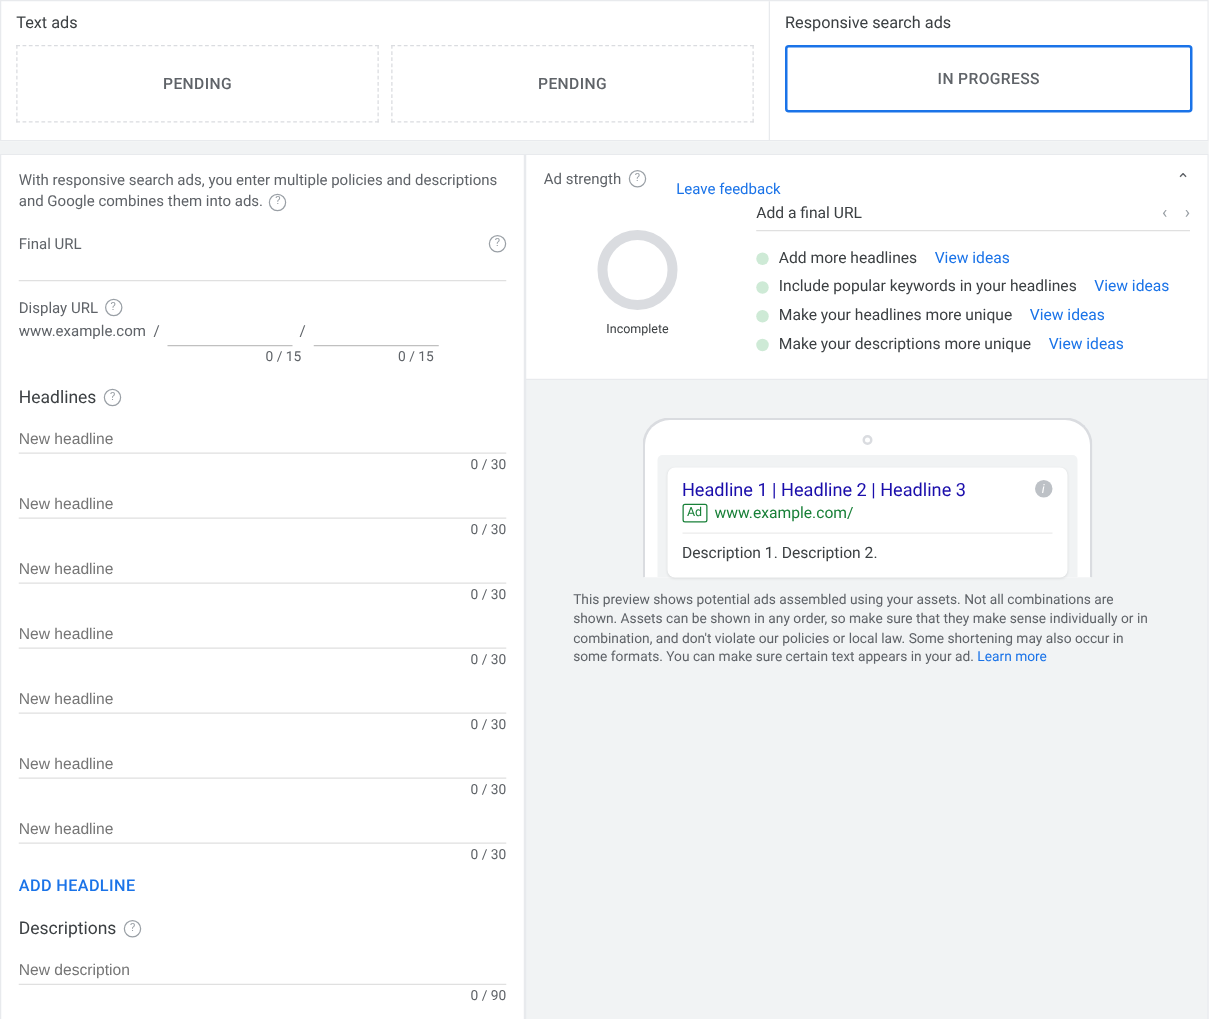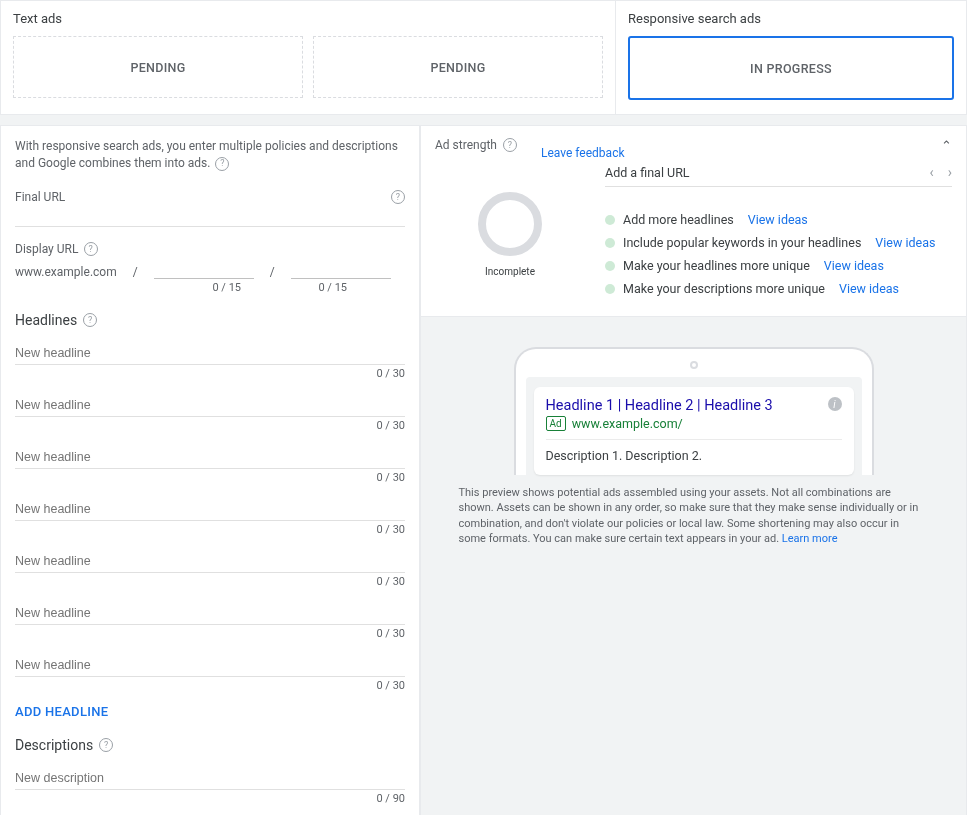--- a/index.html
+++ b/index.html
@@ -32,21 +32,21 @@
     align-items: center;
     justify-content: center;
     color: #5f6368;
     font-weight: 500;
     letter-spacing: .3px;
     font-size: 12.5px;
   }
   .inprogress-card {
     border: 2px solid #1a73e8;
     border-radius: 3px;
-    height: 64px;
+    height: 54px;
     display: flex;
     align-items: center;
     justify-content: center;
     color: #5f6368;
     font-weight: 500;
     letter-spacing: .3px;
     font-size: 12.5px;
   }
   .gap { height: 10px; background: #f1f3f4; }
 
@@ -77,21 +77,21 @@
   .underline-input {
     border: none;
     border-bottom: 1px solid #e0e0e0;
     font-size: 12.5px;
     color: #3c4043;
     padding: 4px 0;
     width: 100%;
     outline: none;
     background: transparent;
   }
-  .disp-url-row { display:flex; align-items:flex-end; gap:16px; margin-top:4px;}
+  .disp-url-row { display:flex; align-items:flex-start; gap:6px; margin-top:4px;}
   .disp-base { font-size:12px; color:#5f6368; }
   .disp-seg {
     border:none; border-bottom:1px solid #c0c0c0;
     width:100px; font-size:12px; padding:2px 0; outline:none;
   }
   .slash { color:#5f6368; font-size:12px; }
   .counter-row { display:flex; gap:6px; margin-top:2px;}
   .counter-row .spacer { width: 120px; }
   .counter { font-size: 11px; color:#5f6368; text-align:right; width:100px; }
   .section-h { font-size:14px; color:#3c4043; margin-top:18px; display:flex; align-items:center; gap:4px; }
@@ -128,21 +128,21 @@
   }
   .ring {
     width:64px; height:64px; border-radius:50%;
     border: 8px solid #dadce0;
   }
   .strength-status { margin-top:10px; font-size:10px; color:#3c4043; }
   .strength-right { flex:1; padding-top:26px; }
   .rec-top {
     display:flex; justify-content:space-between; align-items:center;
     border-bottom:1px solid #e0e0e0;
-    padding-bottom:6px; margin-bottom:21px;
+    padding-bottom:6px; margin-bottom:10px;
   }
   .rec-top-title { font-size:12.5px; color:#3c4043; }
   .nav-arrows { display:flex; gap:14px; color:#9aa0a6;}
   .nav-arrow { cursor:pointer; font-size:14px; }
   .rec-item { display:flex; align-items:center; gap:8px; font-size:12.5px; padding:4px 0; }
   .dot { width:10px; height:10px; border-radius:50%; background:#ceead6; flex:none; }
   .view-ideas { color:#1a73e8; margin-left:6px; cursor:pointer; }
 
   .preview-panel {
     border: 1px solid #e8eaed;

